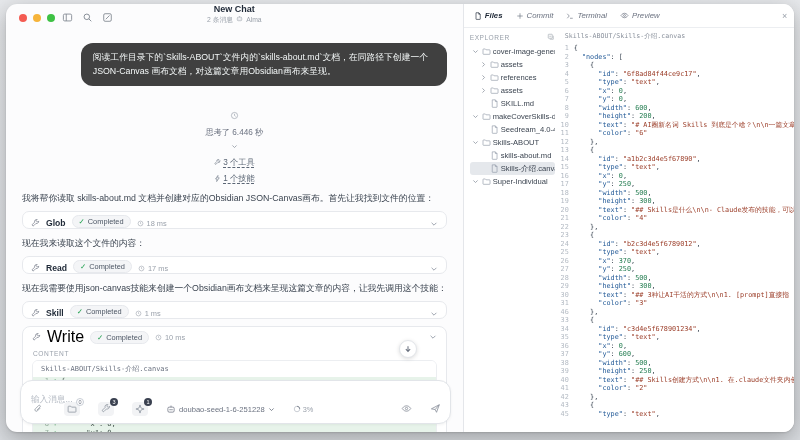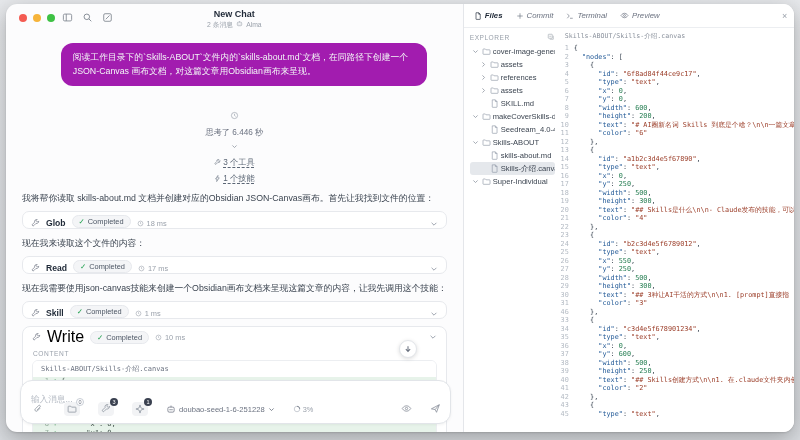--- a/index.html
+++ b/index.html
@@ -2,31 +2,31 @@
 <html><head>
 <meta charset="utf-8">
 <style>
   * { margin:0; padding:0; box-sizing:border-box; }
   html,body { width:800px; height:440px; overflow:hidden; font-family:"Liberation Sans","DejaVu Sans",sans-serif; }
   body { background:linear-gradient(180deg,#e7e9ec 0%,#d9dce0 100%); }
   .window { position:absolute; left:6px; top:4px; width:788px; height:428px; background:#fcfcfd; border-radius:11px; box-shadow:0 6px 22px rgba(0,0,0,.28),0 1px 2px rgba(0,0,0,.12); display:flex; overflow:hidden; }
 
   
   .chat { width:505px; position:relative; display:flex; flex-direction:column; }
-  .chat-header { height:30px; position:relative; display:flex; flex-direction:column; align-items:center; justify-content:center; flex:0 0 auto; }
+  .chat-header { height:30px; position:relative; display:flex; flex-direction:column; align-items:center; flex:0 0 auto; }
   .traffic { position:absolute; left:13px; top:10px; display:flex; gap:6px; }
   .dot { width:8px; height:8px; border-radius:50%; }
   .dot.r{background:#f45b52;} .dot.y{background:#f6b43b;} .dot.g{background:#3ec144;}
   .hdr-icons { position:absolute; left:56px; top:8px; display:flex; gap:9px; color:#7b828c; }
   .hdr-icons svg { display:block; }
   .chat-title { font-size:9px; font-weight:bold; color:#1f2937; line-height:11px; }
   .chat-sub { font-size:6.8px; color:#9aa1ab; display:flex; align-items:center; gap:3px; line-height:8px; }
   .chat-body { flex:1; padding:4px 16px 0 16px; overflow:hidden; position:relative; }
 
-  .bubble { margin:5px 20px 0 auto; max-width:366px; background:#a21caf; color:#f3f7f7; font-size:8.8px; line-height:13.5px; padding:8px 12px; border-radius:12px; }
+  .bubble { margin:5px 0 0 auto; max-width:366px; background:#404040; color:#f3f7f7; font-size:8.8px; line-height:13.5px; padding:8px 12px; border-radius:12px; }
 
   .think-row { margin-top:25px; display:flex; align-items:center; gap:5px; font-size:8.2px; color:#6b7280;flex-direction:column; }
   .think-row .link { color:#5b6675; text-decoration:underline dashed 1px; text-underline-offset:2px; display:flex; align-items:center; gap:2px; }
   .think-chev { color:#9aa1ab; }
   .para { margin-top:8px; font-size:8.8px; color:#3b4450; line-height:12px; white-space:nowrap; overflow:hidden; }
   .para.wrap { white-space:normal; }
 
   .tool-card { margin-top:7px; height:18px; border:1px solid #e7e9ed; border-radius:7px; background:#fff; display:flex; align-items:flex-end; gap:6px; padding:0 8px; }
   .tool-card .tname { font-size:8.6px; font-weight:bold; color:#1f2937; }
   .tool-icon { color:#6b7280; display:flex; }
@@ -522,21 +522,21 @@
             <div class="eline"><span class="lnum">16</span><span class="lcode">      <span class="tk-key">"x"</span>: <span class="tk-num">0</span>,</span></div>
             <div class="eline"><span class="lnum">17</span><span class="lcode">      <span class="tk-key">"y"</span>: <span class="tk-num">250</span>,</span></div>
             <div class="eline"><span class="lnum">18</span><span class="lcode">      <span class="tk-key">"width"</span>: <span class="tk-num">500</span>,</span></div>
             <div class="eline"><span class="lnum">19</span><span class="lcode">      <span class="tk-key">"height"</span>: <span class="tk-num">300</span>,</span></div>
             <div class="eline"><span class="lnum">20</span><span class="lcode">      <span class="tk-key">"text"</span>: <span class="tk-str">"## Skills是什么\n\n- Claude发布的技能，可以</span></span></div>
             <div class="eline"><span class="lnum">21</span><span class="lcode">      <span class="tk-key">"color"</span>: <span class="tk-str">"4"</span></span></div>
             <div class="eline"><span class="lnum">22</span><span class="lcode">    },</span></div>
             <div class="eline"><span class="lnum">23</span><span class="lcode">    {</span></div>
             <div class="eline"><span class="lnum">24</span><span class="lcode">      <span class="tk-key">"id"</span>: <span class="tk-str">"b2c3d4e5f6789012"</span>,</span></div>
             <div class="eline"><span class="lnum">25</span><span class="lcode">      <span class="tk-key">"type"</span>: <span class="tk-str">"text"</span>,</span></div>
-            <div class="eline"><span class="lnum">26</span><span class="lcode">      <span class="tk-key">"x"</span>: <span class="tk-num">550</span>,</span></div>
+            <div class="eline"><span class="lnum">26</span><span class="lcode">      <span class="tk-key">"x"</span>: <span class="tk-num">370</span>,</span></div>
             <div class="eline"><span class="lnum">27</span><span class="lcode">      <span class="tk-key">"y"</span>: <span class="tk-num">250</span>,</span></div>
             <div class="eline"><span class="lnum">28</span><span class="lcode">      <span class="tk-key">"width"</span>: <span class="tk-num">500</span>,</span></div>
             <div class="eline"><span class="lnum">29</span><span class="lcode">      <span class="tk-key">"height"</span>: <span class="tk-num">300</span>,</span></div>
             <div class="eline"><span class="lnum">30</span><span class="lcode">      <span class="tk-key">"text"</span>: <span class="tk-str">"## 3种让AI干活的方式\n\n1. [prompt]直接指</span></span></div>
             <div class="eline"><span class="lnum">31</span><span class="lcode">      <span class="tk-key">"color"</span>: <span class="tk-str">"3"</span></span></div>
             <div class="eline"><span class="lnum">46</span><span class="lcode">    },</span></div>
             <div class="eline"><span class="lnum">33</span><span class="lcode">    {</span></div>
             <div class="eline"><span class="lnum">34</span><span class="lcode">      <span class="tk-key">"id"</span>: <span class="tk-str">"c3d4e5f678901234"</span>,</span></div>
             <div class="eline"><span class="lnum">35</span><span class="lcode">      <span class="tk-key">"type"</span>: <span class="tk-str">"text"</span>,</span></div>
             <div class="eline"><span class="lnum">36</span><span class="lcode">      <span class="tk-key">"x"</span>: <span class="tk-num">0</span>,</span></div>

